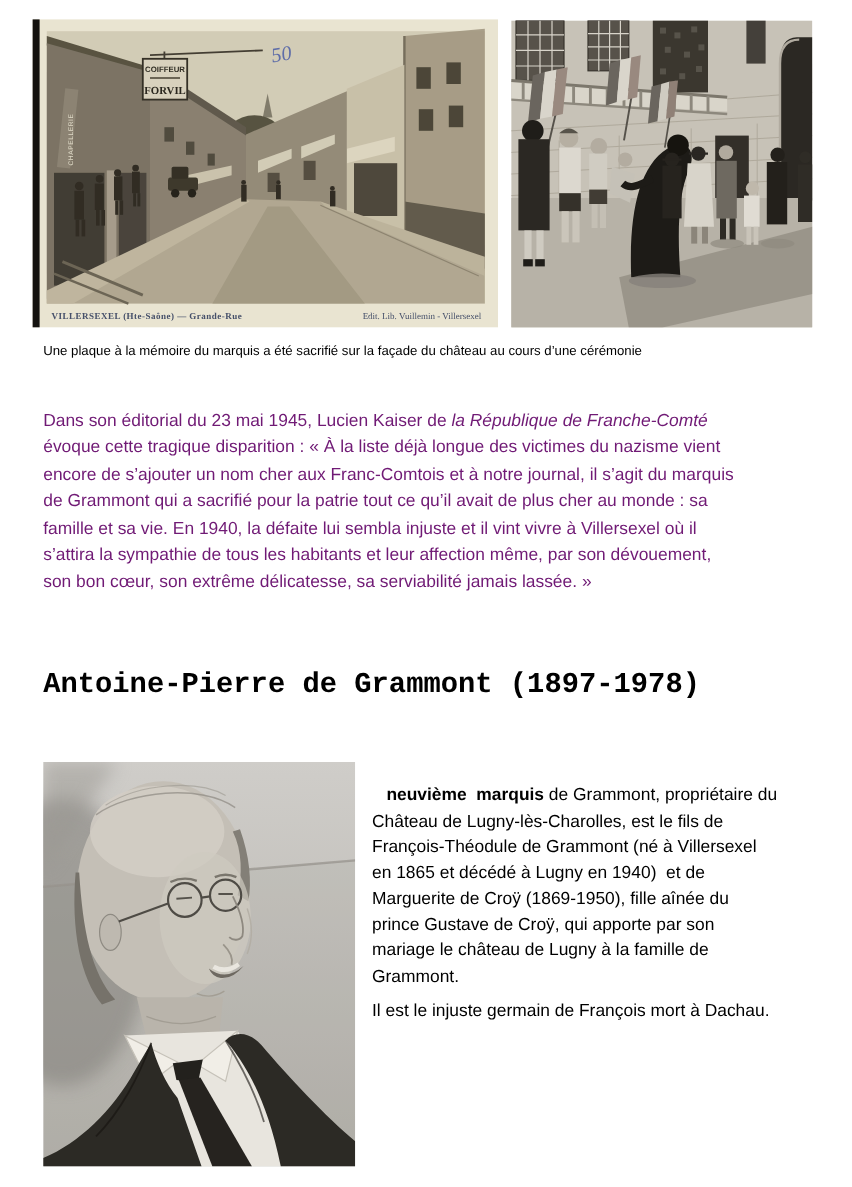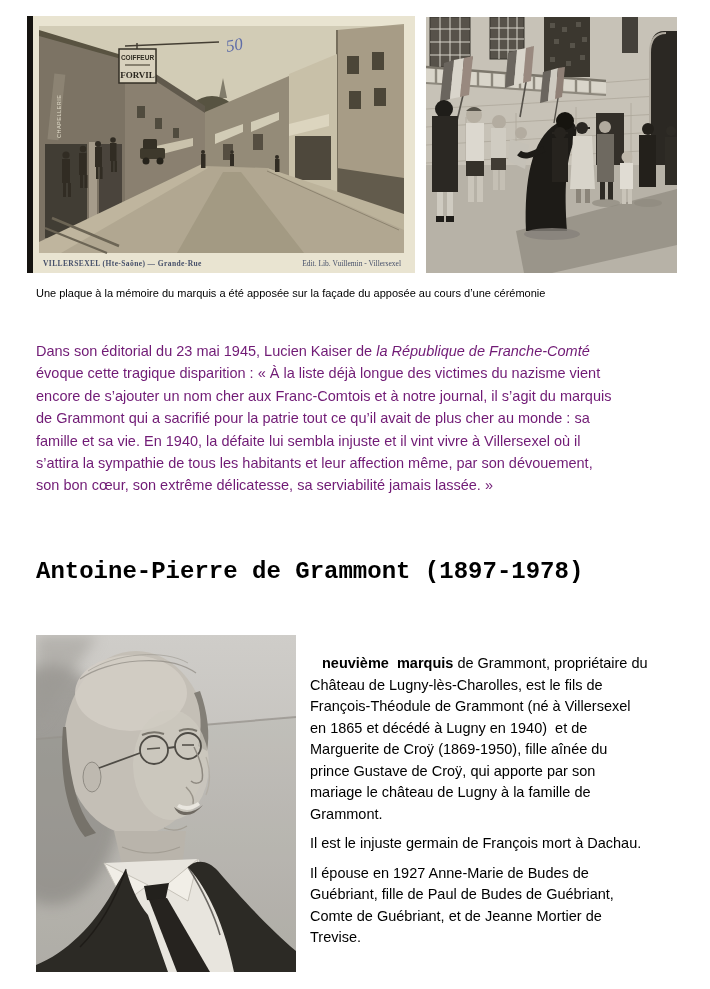--- a/index.html
+++ b/index.html
@@ -280,21 +280,21 @@
       <rect x="202" y="172" width="4" height="15" fill="#c9c4b9"></rect>
     <circle cx="222" cy="112" r="6" fill="#23201b"></circle>
     <rect x="213" y="118" width="17" height="52" fill="#23201b"></rect>
     <circle cx="245" cy="114" r="5" fill="#2f2c26"></circle>
     <rect x="239" y="120" width="12" height="48" fill="#2f2c26"></rect>
     <ellipse cx="180" cy="186" rx="14" ry="4" fill="#8f8a7f" opacity="0.7"></ellipse>
     <ellipse cx="222" cy="186" rx="14" ry="4" fill="#8f8a7f" opacity="0.7"></ellipse>
   </g>
 </svg>
 
-<p class="abs photo-caption">Une plaque à la mémoire du marquis a été apposée sur la façade du apposée au cours d’une cérémonie</p>
+<p class="abs photo-caption">Une plaque à la mémoire du marquis a été sacrifié sur la façade du château au cours d’une cérémonie</p>
 
 <p class="abs editorial"><span>Dans son éditorial du 23 mai 1945, Lucien Kaiser de </span><i>la République de Franche-Comté</i><span>
 évoque cette tragique disparition : « À la liste déjà longue des victimes du nazisme vient
 encore de s’ajouter un nom cher aux Franc-Comtois et à notre journal, il s’agit du marquis
 de Grammont qui a sacrifié pour la patrie tout ce qu’il avait de plus cher au monde : sa
 famille et sa vie. En 1940, la défaite lui sembla injuste et il vint vivre à Villersexel où il
 s’attira la sympathie de tous les habitants et leur affection même, par son dévouement,
 son bon cœur, son extrême délicatesse, sa serviabilité jamais lassée. »</span></p>
 
 <h1 class="abs section-heading">Antoine-Pierre de Grammont (1897-1978)</h1>
@@ -363,17 +363,13 @@
 <div class="abs bio">
   <p><b>neuvième  marquis</b><span> de Grammont, propriétaire du
 Château de Lugny-lès-Charolles, est le fils de
 François-Théodule de Grammont (né à Villersexel
 en 1865 et décédé à Lugny en 1940)  et de
 Marguerite de Croÿ (1869-1950), fille aînée du
 prince Gustave de Croÿ, qui apporte par son
 mariage le château de Lugny à la famille de
 Grammont.</span></p>
   <p>Il est le injuste germain de François mort à Dachau.</p>
-  <p>Il épouse en 1927 Anne-Marie de Budes de
-Guébriant, fille de Paul de Budes de Guébriant,
-Comte de Guébriant, et de Jeanne Mortier de
-Trevise.</p>
 </div>
 
 </body></html>

